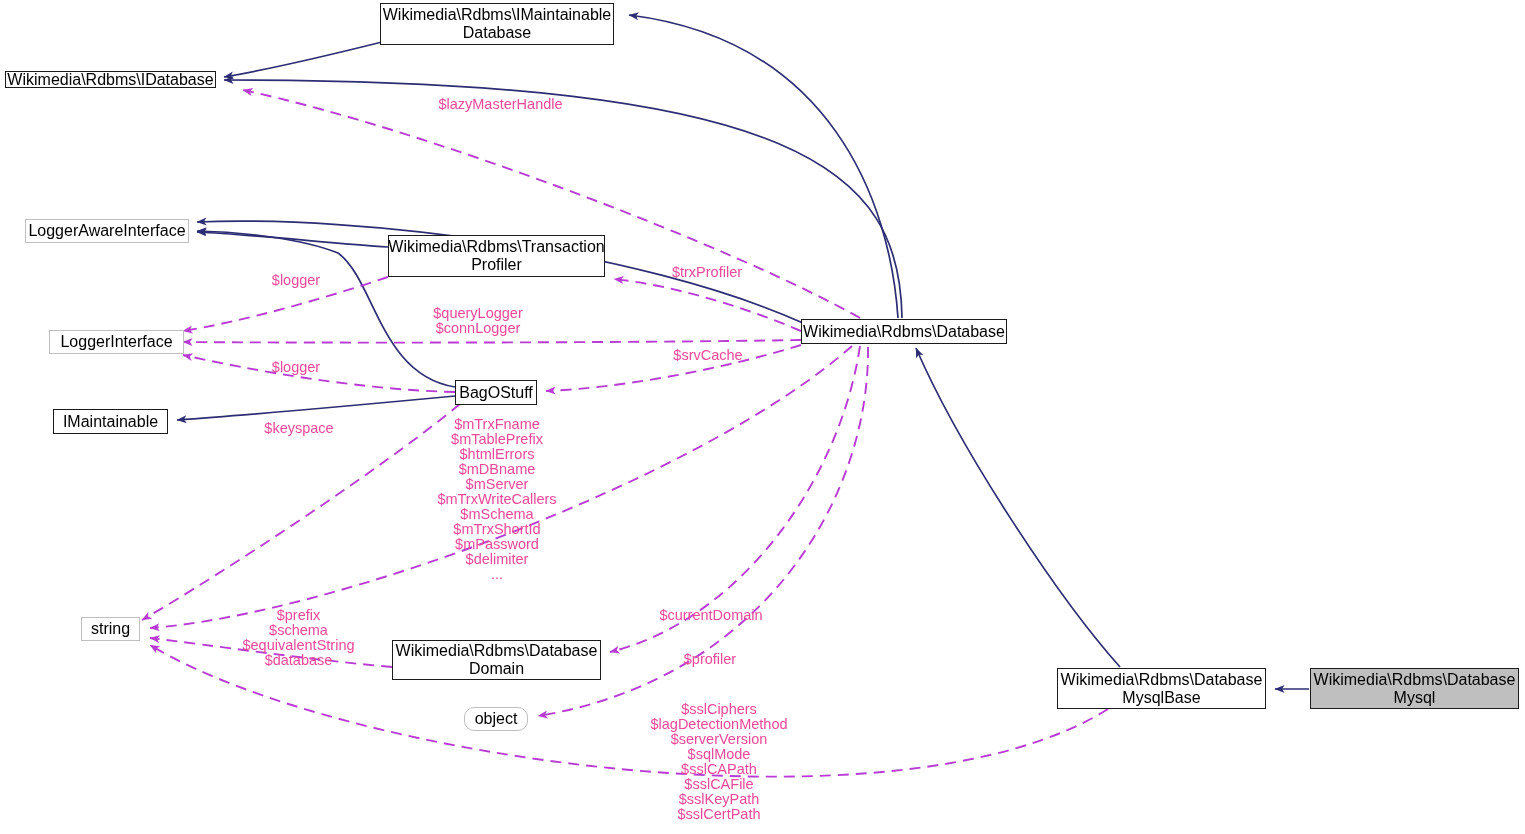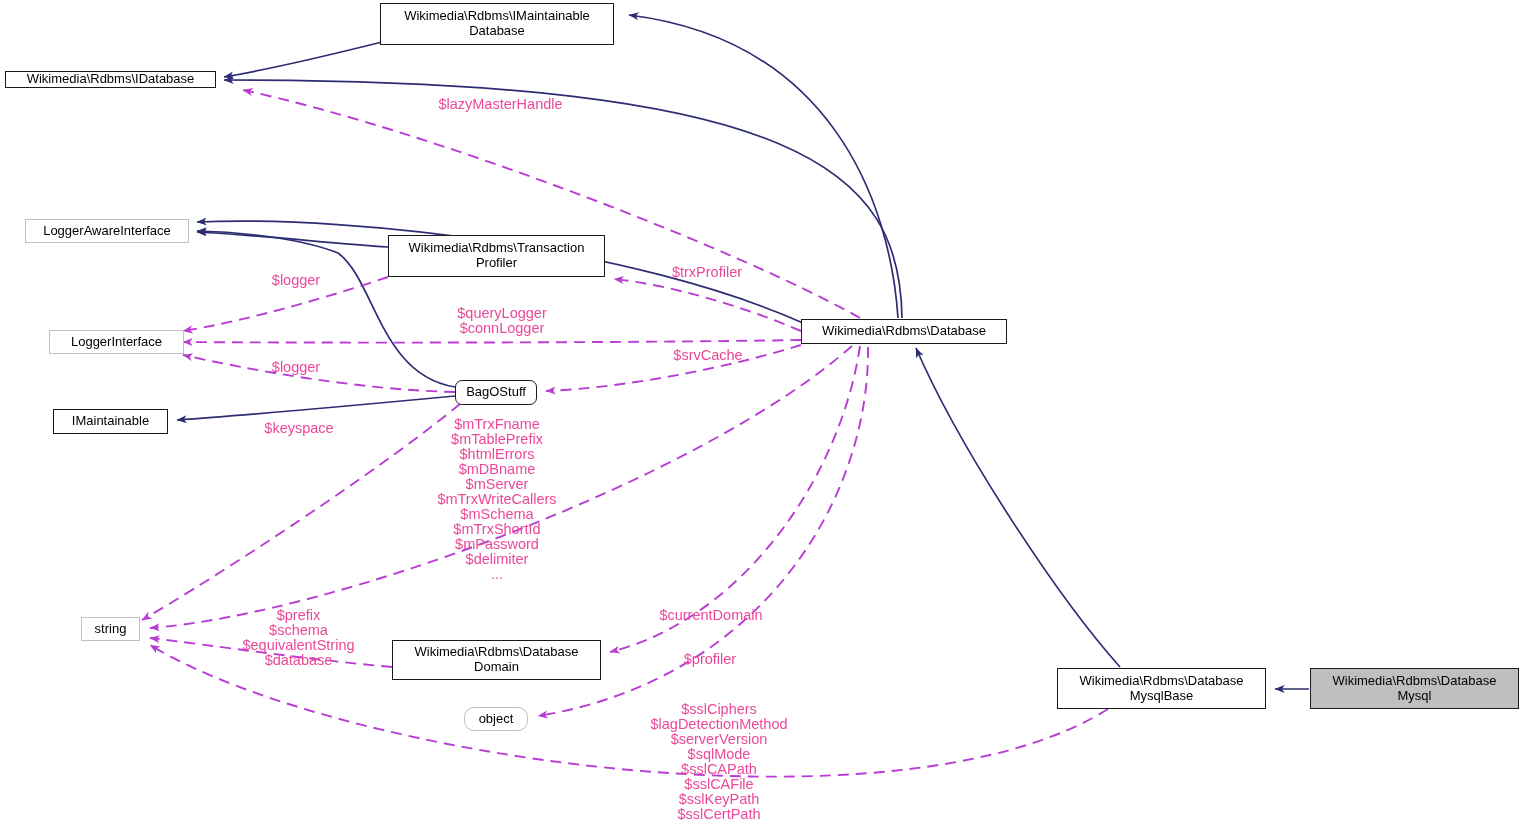--- a/index.html
+++ b/index.html
@@ -26,21 +26,21 @@
     height: 834px;
   }
   .node {
     position: absolute;
     box-sizing: border-box;
     display: flex;
     align-items: center;
     justify-content: center;
     text-align: center;
     line-height: 1.12;
-    font-size: 13px;
+    font-size: 16px;
     color: #000000;
     background: #ffffff;
     white-space: pre-line;
     z-index: 5;
   }
   .node.cls {
     border: 1.6px solid #1b1b1b;
   }
   .node.iface {
     border: 1.2px solid #bfbfbf;
@@ -132,21 +132,21 @@
 
   <div class="node cls" style="left:5px;top:71px;width:211px;height:17px;">Wikimedia\Rdbms\IDatabase</div>
 
   <div class="node iface" style="left:25px;top:219px;width:164px;height:24px;">LoggerAwareInterface</div>
 
   <div class="node cls" style="left:388px;top:235px;width:217px;height:42px;">Wikimedia\Rdbms\Transaction
 Profiler</div>
 
   <div class="node iface" style="left:49px;top:330px;width:135px;height:24px;">LoggerInterface</div>
 
-  <div class="node cls" style="left:455px;top:380px;width:82px;height:25px;border-radius:7px;">BagOStuff</div>
+  <div class="node cls" style="left:455px;top:380px;width:82px;height:25px;">BagOStuff</div>
 
   <div class="node cls" style="left:53px;top:409px;width:115px;height:25px;">IMaintainable</div>
 
   <div class="node cls" style="left:801px;top:319px;width:206px;height:25px;">Wikimedia\Rdbms\Database</div>
 
   <div class="node iface" style="left:81px;top:617px;width:59px;height:24px;">string</div>
 
   <div class="node cls" style="left:392px;top:640px;width:209px;height:40px;">Wikimedia\Rdbms\Database
 Domain</div>
 
@@ -157,21 +157,21 @@
 
   <div class="node current" style="left:1310px;top:668px;width:209px;height:41px;">Wikimedia\Rdbms\Database
 Mysql</div>
 
   <div class="edge-label" style="left:434px;top:97px;width:133px;">$lazyMasterHandle</div>
 
   <div class="edge-label" style="left:268px;top:273px;width:56px;">$logger</div>
 
   <div class="edge-label" style="left:666px;top:265px;width:82px;">$trxProfiler</div>
 
-  <div class="edge-label multi" style="left:446px;top:306px;width:112px;">$queryLogger
+  <div class="edge-label multi" style="left:422px;top:306px;width:112px;">$queryLogger
 $connLogger</div>
 
   <div class="edge-label" style="left:672px;top:348px;width:72px;">$srvCache</div>
 
   <div class="edge-label" style="left:268px;top:360px;width:56px;">$logger</div>
 
   <div class="edge-label" style="left:260px;top:421px;width:78px;">$keyspace</div>
 
   <div class="edge-label multi" style="left:419px;top:417px;width:156px;">$mTrxFname
 $mTablePrefix

